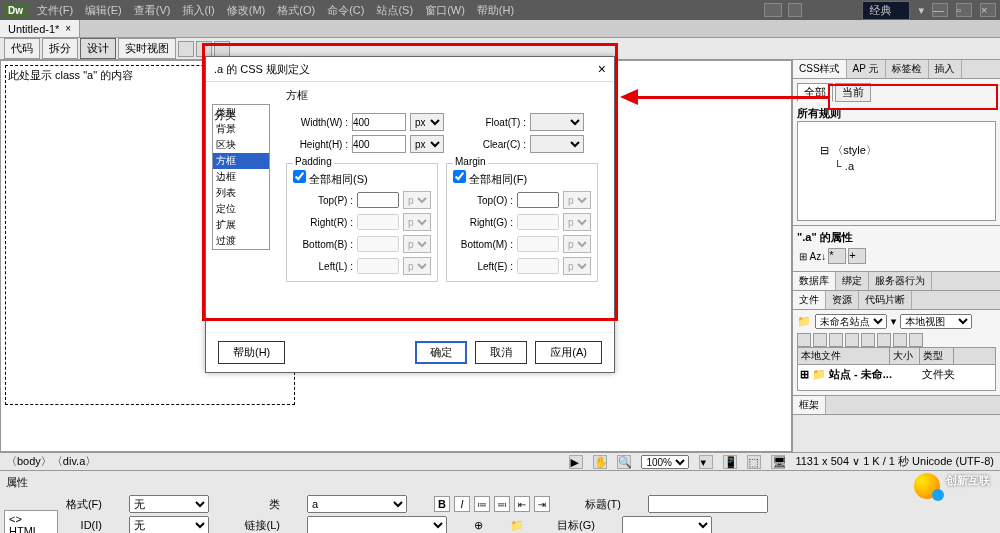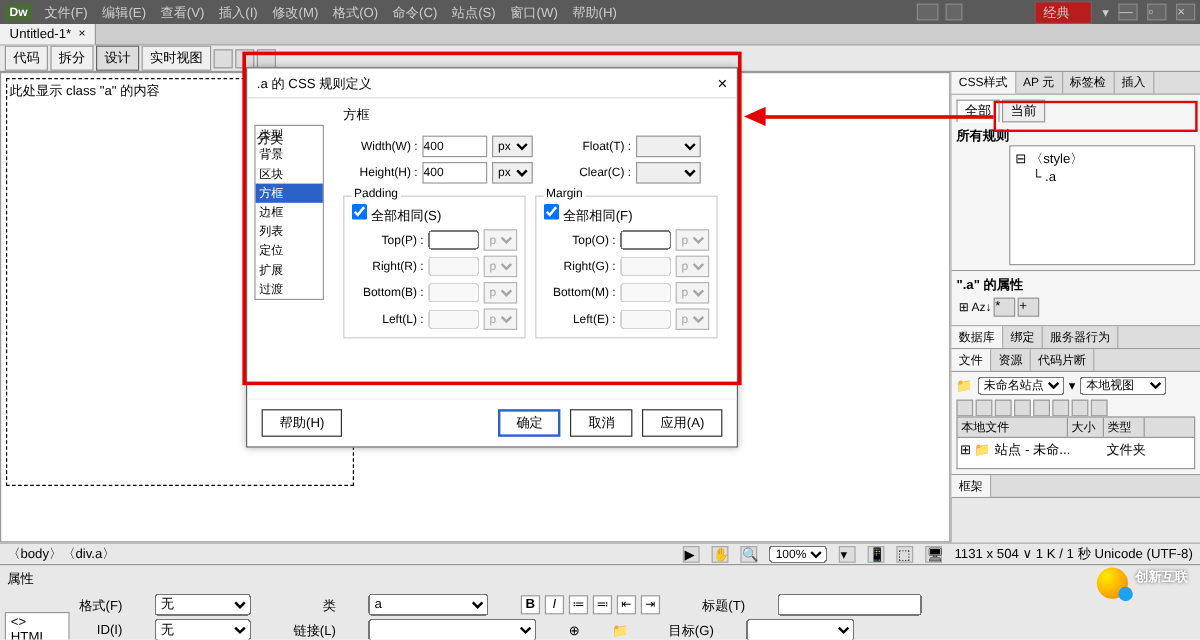--- a/index.html
+++ b/index.html
@@ -3,21 +3,21 @@
 <meta charset="utf-8">
 <style>
 * { box-sizing: border-box; margin: 0; padding: 0; font-family: "Microsoft YaHei", "SimSun", sans-serif; font-size: 11px; }
 body { background: #e8e8e8; width: 1000px; height: 533px; overflow: hidden; position: relative; }
 
 .title-bar { background: #5a5a5a; height: 20px; display: flex; align-items: center; color: #ccc; padding: 0 4px; }
 .title-bar .logo { background: #4a6a3a; color: #fff; padding: 2px 4px; font-weight: bold; font-size: 10px; margin-right: 10px; }
 .title-bar .menu { display: flex; gap: 12px; flex: 1; }
 .title-bar .menu span { cursor: pointer; }
 .title-bar .right { display: flex; gap: 8px; align-items: center; }
-.title-bar .layout-select { background: #b91c1c; color: #ccc; border: 1px solid #666; padding: 1px 18px 1px 6px; text-align: center; }
+.title-bar .layout-select { background: #0f172a; color: #ccc; border: 1px solid #666; padding: 1px 18px 1px 6px; text-align: center; }
 .title-bar .win-btn { width: 16px; height: 14px; border: 1px solid #888; background: #666; display: inline-block; }
 
 .doc-tabs { background: #ccc; height: 18px; display: flex; border-bottom: 1px solid #999; }
 .doc-tab { background: #f0f0f0; border-right: 1px solid #999; padding: 2px 8px; display: flex; align-items: center; gap: 6px; }
 .doc-tab .close { font-size: 10px; cursor: pointer; }
 
 .toolbar { background: #e8e8e8; height: 22px; display: flex; align-items: center; padding: 0 4px; gap: 2px; border-bottom: 1px solid #999; }
 .toolbar .btn { background: #f0f0f0; border: 1px solid #999; padding: 2px 6px; cursor: pointer; }
 .toolbar .btn.pressed { background: #ddd; border: 1px solid #666; }
 .toolbar .ico { width: 16px; height: 16px; background: #ddd; border: 1px solid #999; display: inline-block; }
@@ -27,21 +27,21 @@
 .design-content { position: absolute; top: 4px; left: 4px; width: 290px; height: 340px; border: 1px dashed #000; padding: 2px; }
 .side-panels { width: 208px; background: #e8e8e8; display: flex; flex-direction: column; border-left: 1px solid #999; }
 
 .panel-tabs { display: flex; background: #ddd; border-bottom: 1px solid #999; }
 .panel-tabs .tab { padding: 2px 6px; border-right: 1px solid #aaa; cursor: pointer; font-size: 10px; }
 .panel-tabs .tab.active { background: #f5f5f5; }
 .panel-body { background: #f5f5f5; padding: 4px; font-size: 10px; border-bottom: 1px solid #999; }
 .sub-tabs { display: flex; gap: 2px; margin-bottom: 4px; }
 .sub-tabs .st { padding: 1px 6px; border: 1px solid #999; background: #eee; cursor: pointer; }
 .sub-tabs .st.active { background: #fff; border-bottom-color: #fff; }
-.rules-box { background: #fff; border: 1px solid #999; height: 100px; padding: 2px; margin-left: 44px; }
+.rules-box { background: #fff; border: 1px solid #999; height: 100px; padding: 20px; }
 .rules-box .rule-item { padding: 1px 2px; }
 .props-box { background: #f5f5f5; height: 22px; padding: 2px; display: flex; gap: 2px; align-items: center; }
 .props-box .pi { width: 18px; height: 16px; background: #ddd; border: 1px solid #999; }
 .db-panel .msg { background: #fff; border: 1px solid #999; padding: 4px; margin-top: 4px; height: 56px; }
 .db-panel ol { margin-left: 18px; }
 .files-panel select { width: 72px; font-size: 10px; }
 .files-panel .fp-row { display: flex; gap: 4px; margin-bottom: 4px; align-items: center; }
 .files-panel .fp-icons { display: flex; gap: 2px; }
 .files-panel .fp-icons .fi { width: 14px; height: 14px; background: #ddd; border: 1px solid #999; }
 .files-panel .fp-head { display: flex; background: #ddd; border: 1px solid #999; }
@@ -203,21 +203,21 @@
         <span class="fi"></span>
         <span class="fi"></span>
         <span class="fi"></span>
       </div>
       <div class="fp-head">
         <div style="width:92px;">本地文件</div>
         <div style="width:30px;">大小</div>
         <div style="width:34px;">类型</div>
       </div>
       <div class="fp-list">
-        <div style="width:92px;">⊞ 📁 <span>站点 - 未命...</span></div>
+        <div style="width:92px;font-weight:bold;">⊞ 📁 <span>站点 - 未命...</span></div>
         <div style="width:30px;"></div>
         <div style="width:34px;">文件夹</div>
       </div>
     </div>
 
     <div class="panel-tabs">
       <span class="tab active">框架</span>
     </div>
   </div>
 </div>

